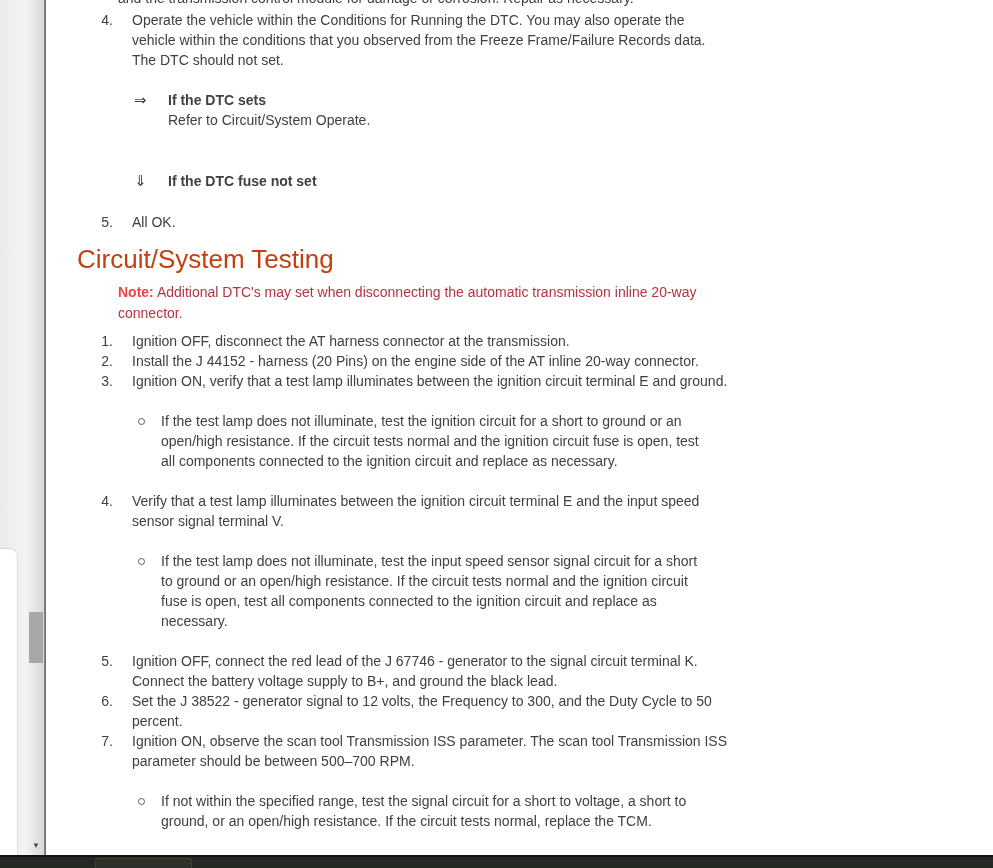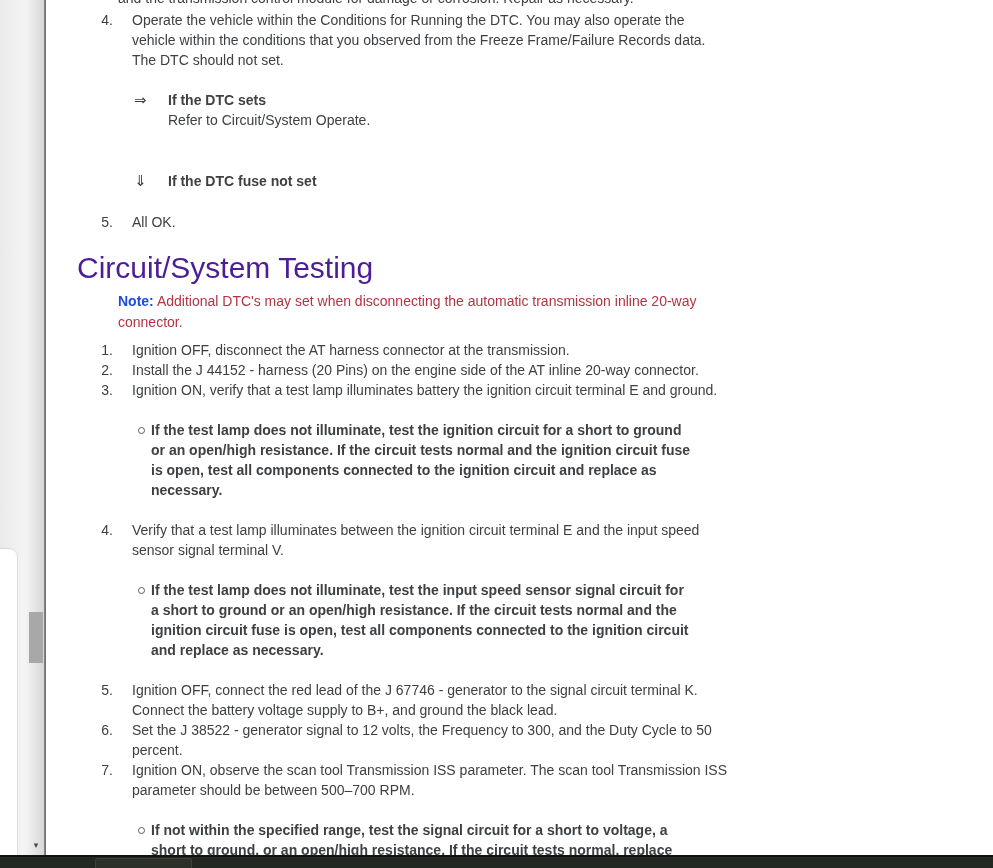--- a/index.html
+++ b/index.html
@@ -75,40 +75,40 @@
   .num{flex:0 0 66px;text-align:right;}
   .itext{margin-left:19px;max-width:597px;}
   .steps-a{margin-top:2px;}
   .branch{display:flex;margin-left:87px;margin-top:20px;}
   .branch.second{margin-top:41px;}
   .arrow{flex:0 0 16px;font-size:15px;color:#3d4144;}
   .btext{margin-left:18px;}
   .blabel{font-weight:bold;}
   .step-allok{margin-top:21px;}
   h1.doc-heading{
-    margin:16px 0 0 30px;
-    font-size:30px;line-height:40px;
+    margin:7px 0 0 30px;
+    font-size:26px;line-height:40px;
     font-weight:400;
-    color:#4c1d95;
+    color:#c2410c;
     letter-spacing:0px;
   }
   .note{
     margin:3px 0 0 71px;
     max-width:592px;
     color:#b43342;
     line-height:21px;
   }
-  .note b{color:#1d4ed8;}
+  .note b{color:#ef4444;}
   .steps-b{margin-top:7px;}
   .bullet{display:flex;margin:20px 0 20px 91px;}
   .dot{
     flex:0 0 auto;width:5px;height:5px;margin-top:7px;
     border:1px solid #5a5e61;border-radius:50%;
   }
-  .bttext{margin-left:6px;max-width:542px;font-weight:bold;}
+  .bttext{margin-left:16px;max-width:542px;}
 </style>
 </head>
 <body>
 
 <div class="app">
 
   <div class="left-rail">
     <div class="rail-panel"></div>
     <div class="rail-scrollbar">
       <div class="rail-thumb"></div>
@@ -161,21 +161,21 @@
       <div class="row">
         <span class="num">1.</span>
         <span class="itext">Ignition OFF, disconnect the AT harness connector at the transmission.</span>
       </div>
       <div class="row">
         <span class="num">2.</span>
         <span class="itext">Install the J 44152 - harness (20 Pins) on the engine side of the AT inline 20-way connector.</span>
       </div>
       <div class="row">
         <span class="num">3.</span>
-        <span class="itext">Ignition ON, verify that a test lamp illuminates battery the ignition circuit terminal E and ground.</span>
+        <span class="itext">Ignition ON, verify that a test lamp illuminates between the ignition circuit terminal E and ground.</span>
       </div>
 
       <div class="bullet">
         <span class="dot"></span>
         <span class="bttext">If the test lamp does not illuminate, test the ignition circuit for a short to ground or an open/high resistance. If the circuit tests normal and the ignition circuit fuse is open, test all components connected to the ignition circuit and replace as necessary.</span>
       </div>
 
       <div class="row">
         <span class="num">4.</span>
         <span class="itext">Verify that a test lamp illuminates between the ignition circuit terminal E and the input speed sensor signal terminal V.</span>

